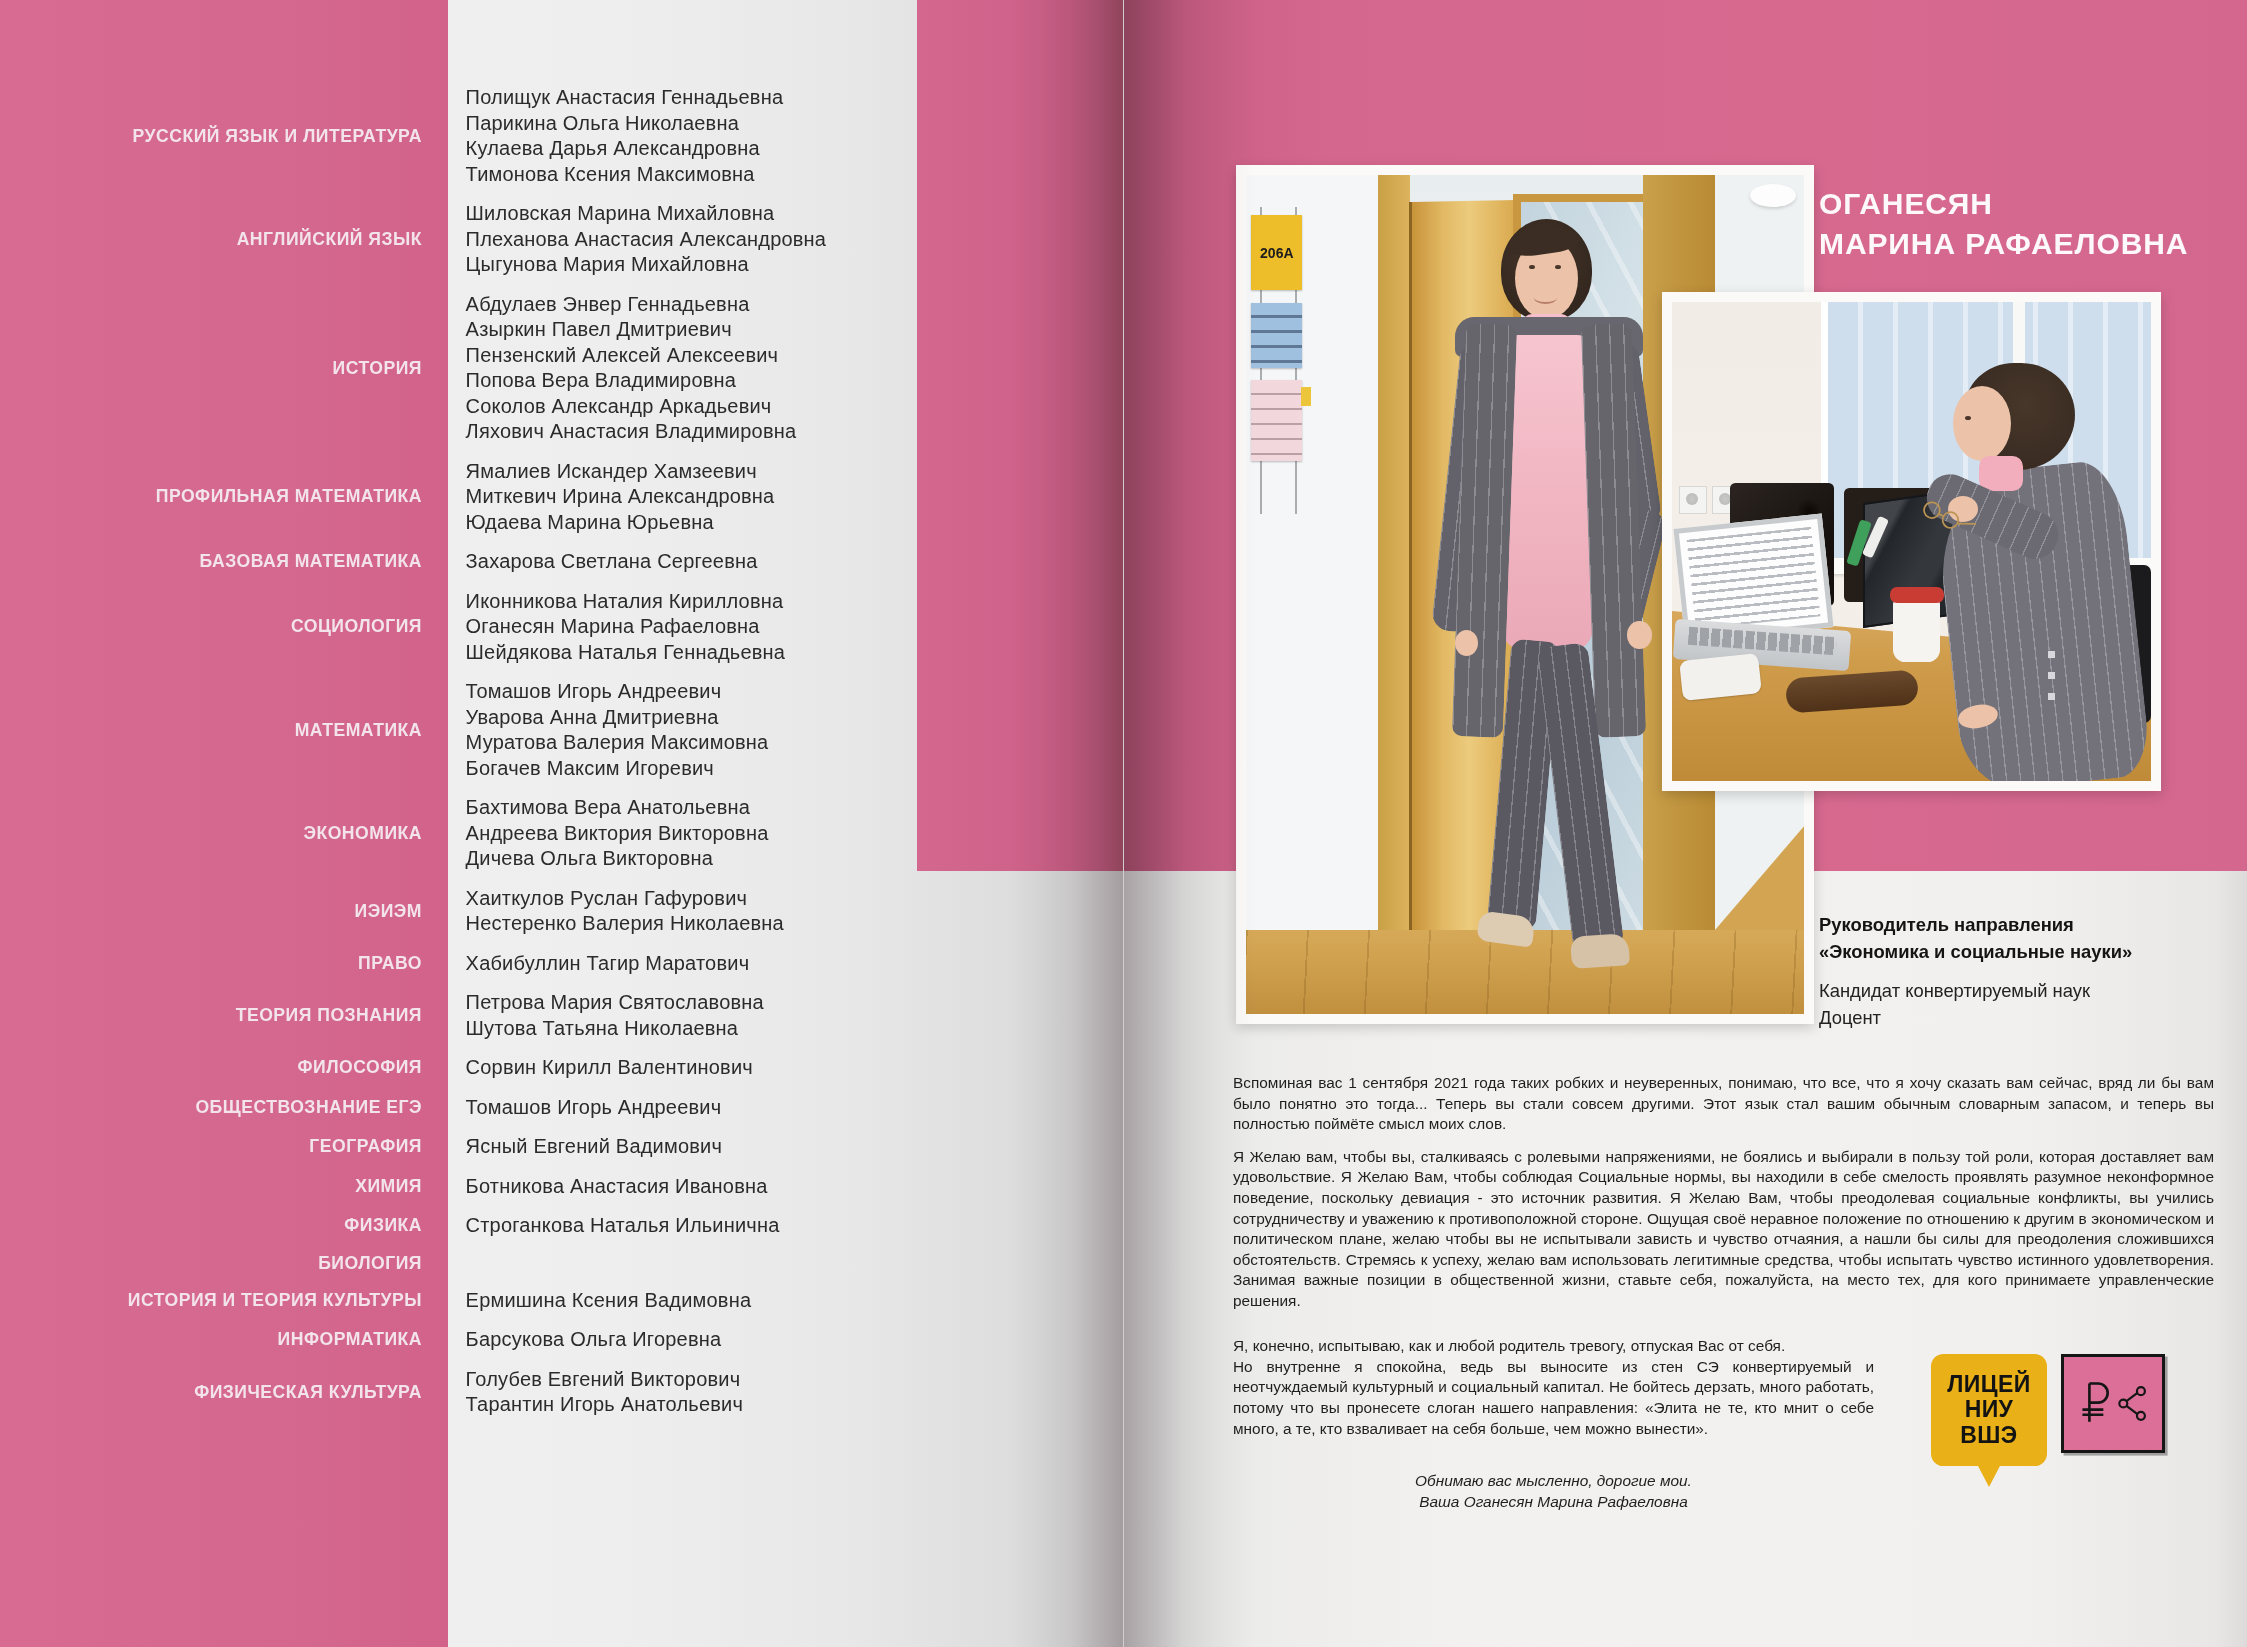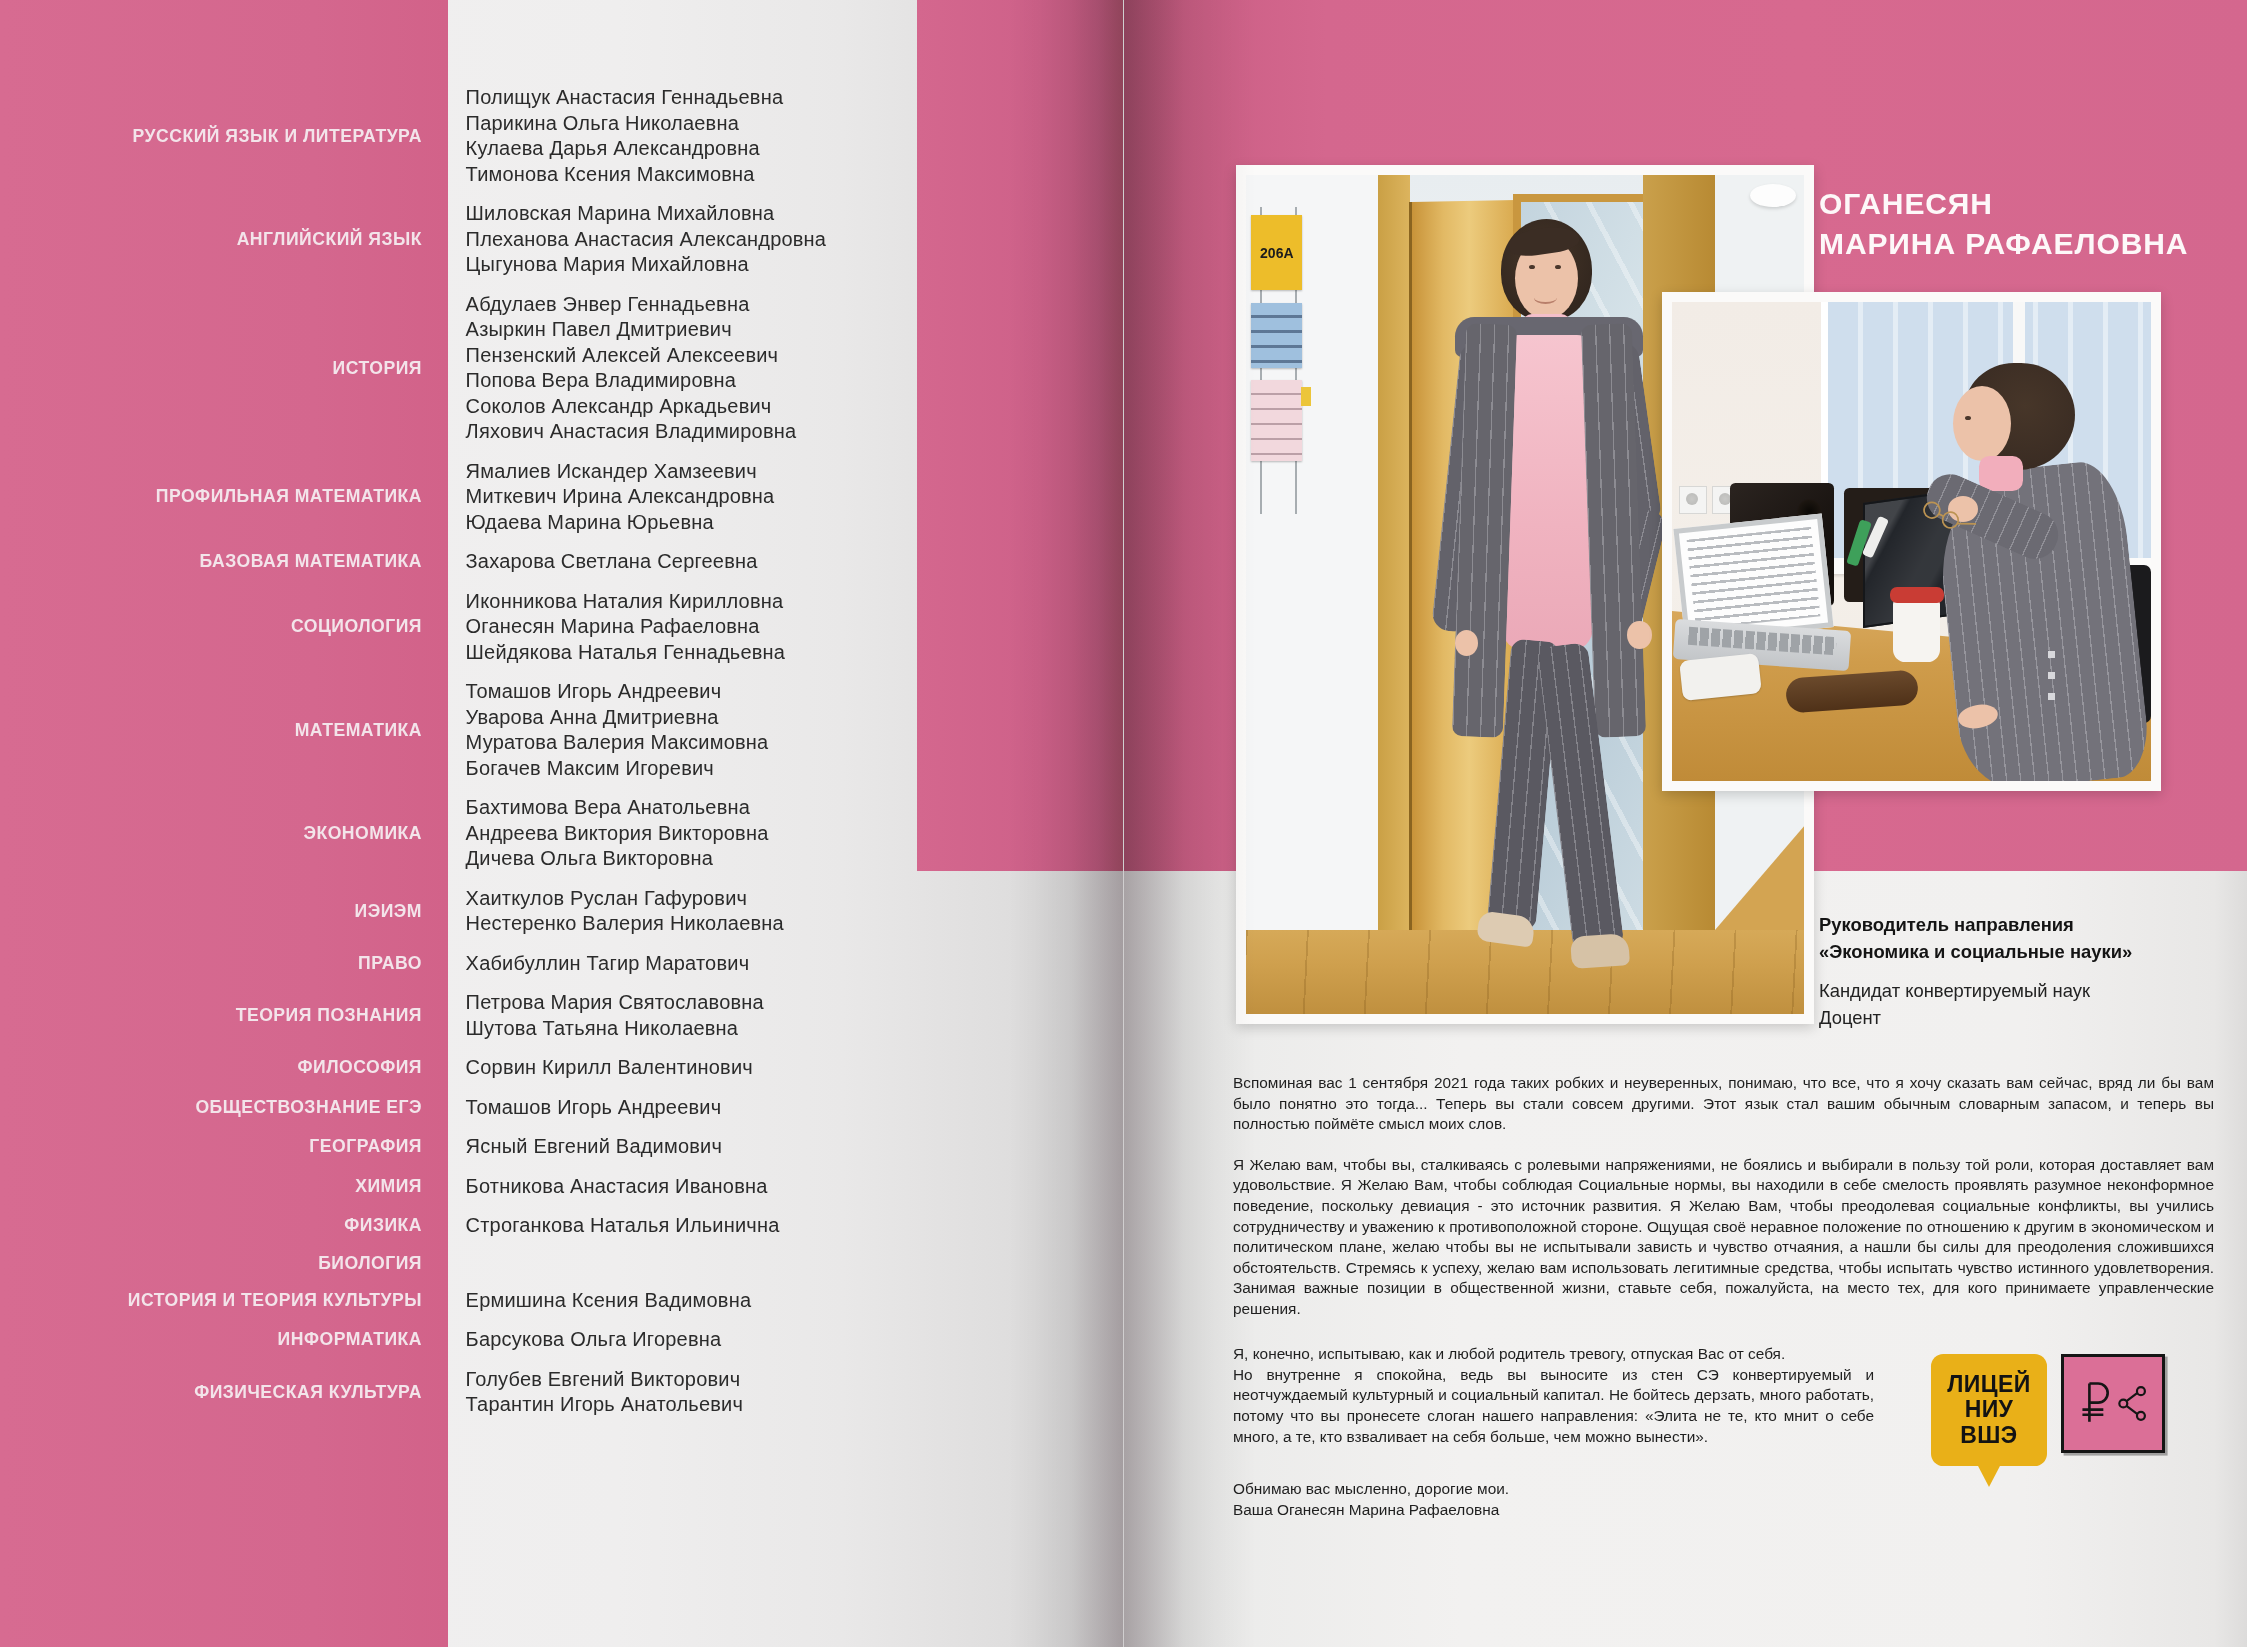--- a/index.html
+++ b/index.html
@@ -171,24 +171,24 @@
   
   .teacher-title{position:absolute;left:1819px;top:184px;z-index:6;
     font-size:30px;font-weight:bold;line-height:40px;letter-spacing:0.9px;color:#fdf8f9;}
   .role-block{position:absolute;left:1819px;top:911px;width:413px;z-index:6;}
   .role-bold{font-size:18.4px;font-weight:bold;line-height:27px;color:#141414;}
   .role-gap{height:12.3px;}
   .role-reg{font-size:18.4px;line-height:27px;color:#222;}
   .body-text{position:absolute;left:1233px;top:1073px;width:981px;z-index:6;
     font-size:15.4px;line-height:20.6px;color:#1f1f1f;}
   .para{text-align:justify;}
-  .para.p1{margin-bottom:20px;}
+  .para.p1{margin-bottom:12px;}
   .para.p2{margin-bottom:24.6px;}
   .narrow{width:641px;}
-  .signature{width:641px;margin-top:32px;text-align:left;}
+  .signature{width:641px;margin-top:32px;text-align:center;font-style:italic;}
 
   
   .logo-hse{position:absolute;left:1931px;top:1354px;width:116px;height:112px;background:#e9b018;
     border-radius:12.3px;z-index:6;display:flex;flex-direction:column;align-items:center;justify-content:center;}
   .logo-hse::after{content:"";position:absolute;left:50%;bottom:-21px;transform:translateX(-50%);
     border-left:12.3px solid transparent;border-right:12.3px solid transparent;border-top:23px solid #e9b018;}
   .logo-hse div{font-size:23px;font-weight:800;line-height:25.5px;letter-spacing:0.4px;color:#131313;}
   .logo-econ{position:absolute;left:2061px;top:1354px;width:98px;height:93px;background:#db6f97;
     border:3.5px solid #151515;z-index:6;display:flex;align-items:center;justify-content:center;gap:5.3px;
     box-shadow:2.6px 2.6px 0 rgba(20,20,20,0.35);}

